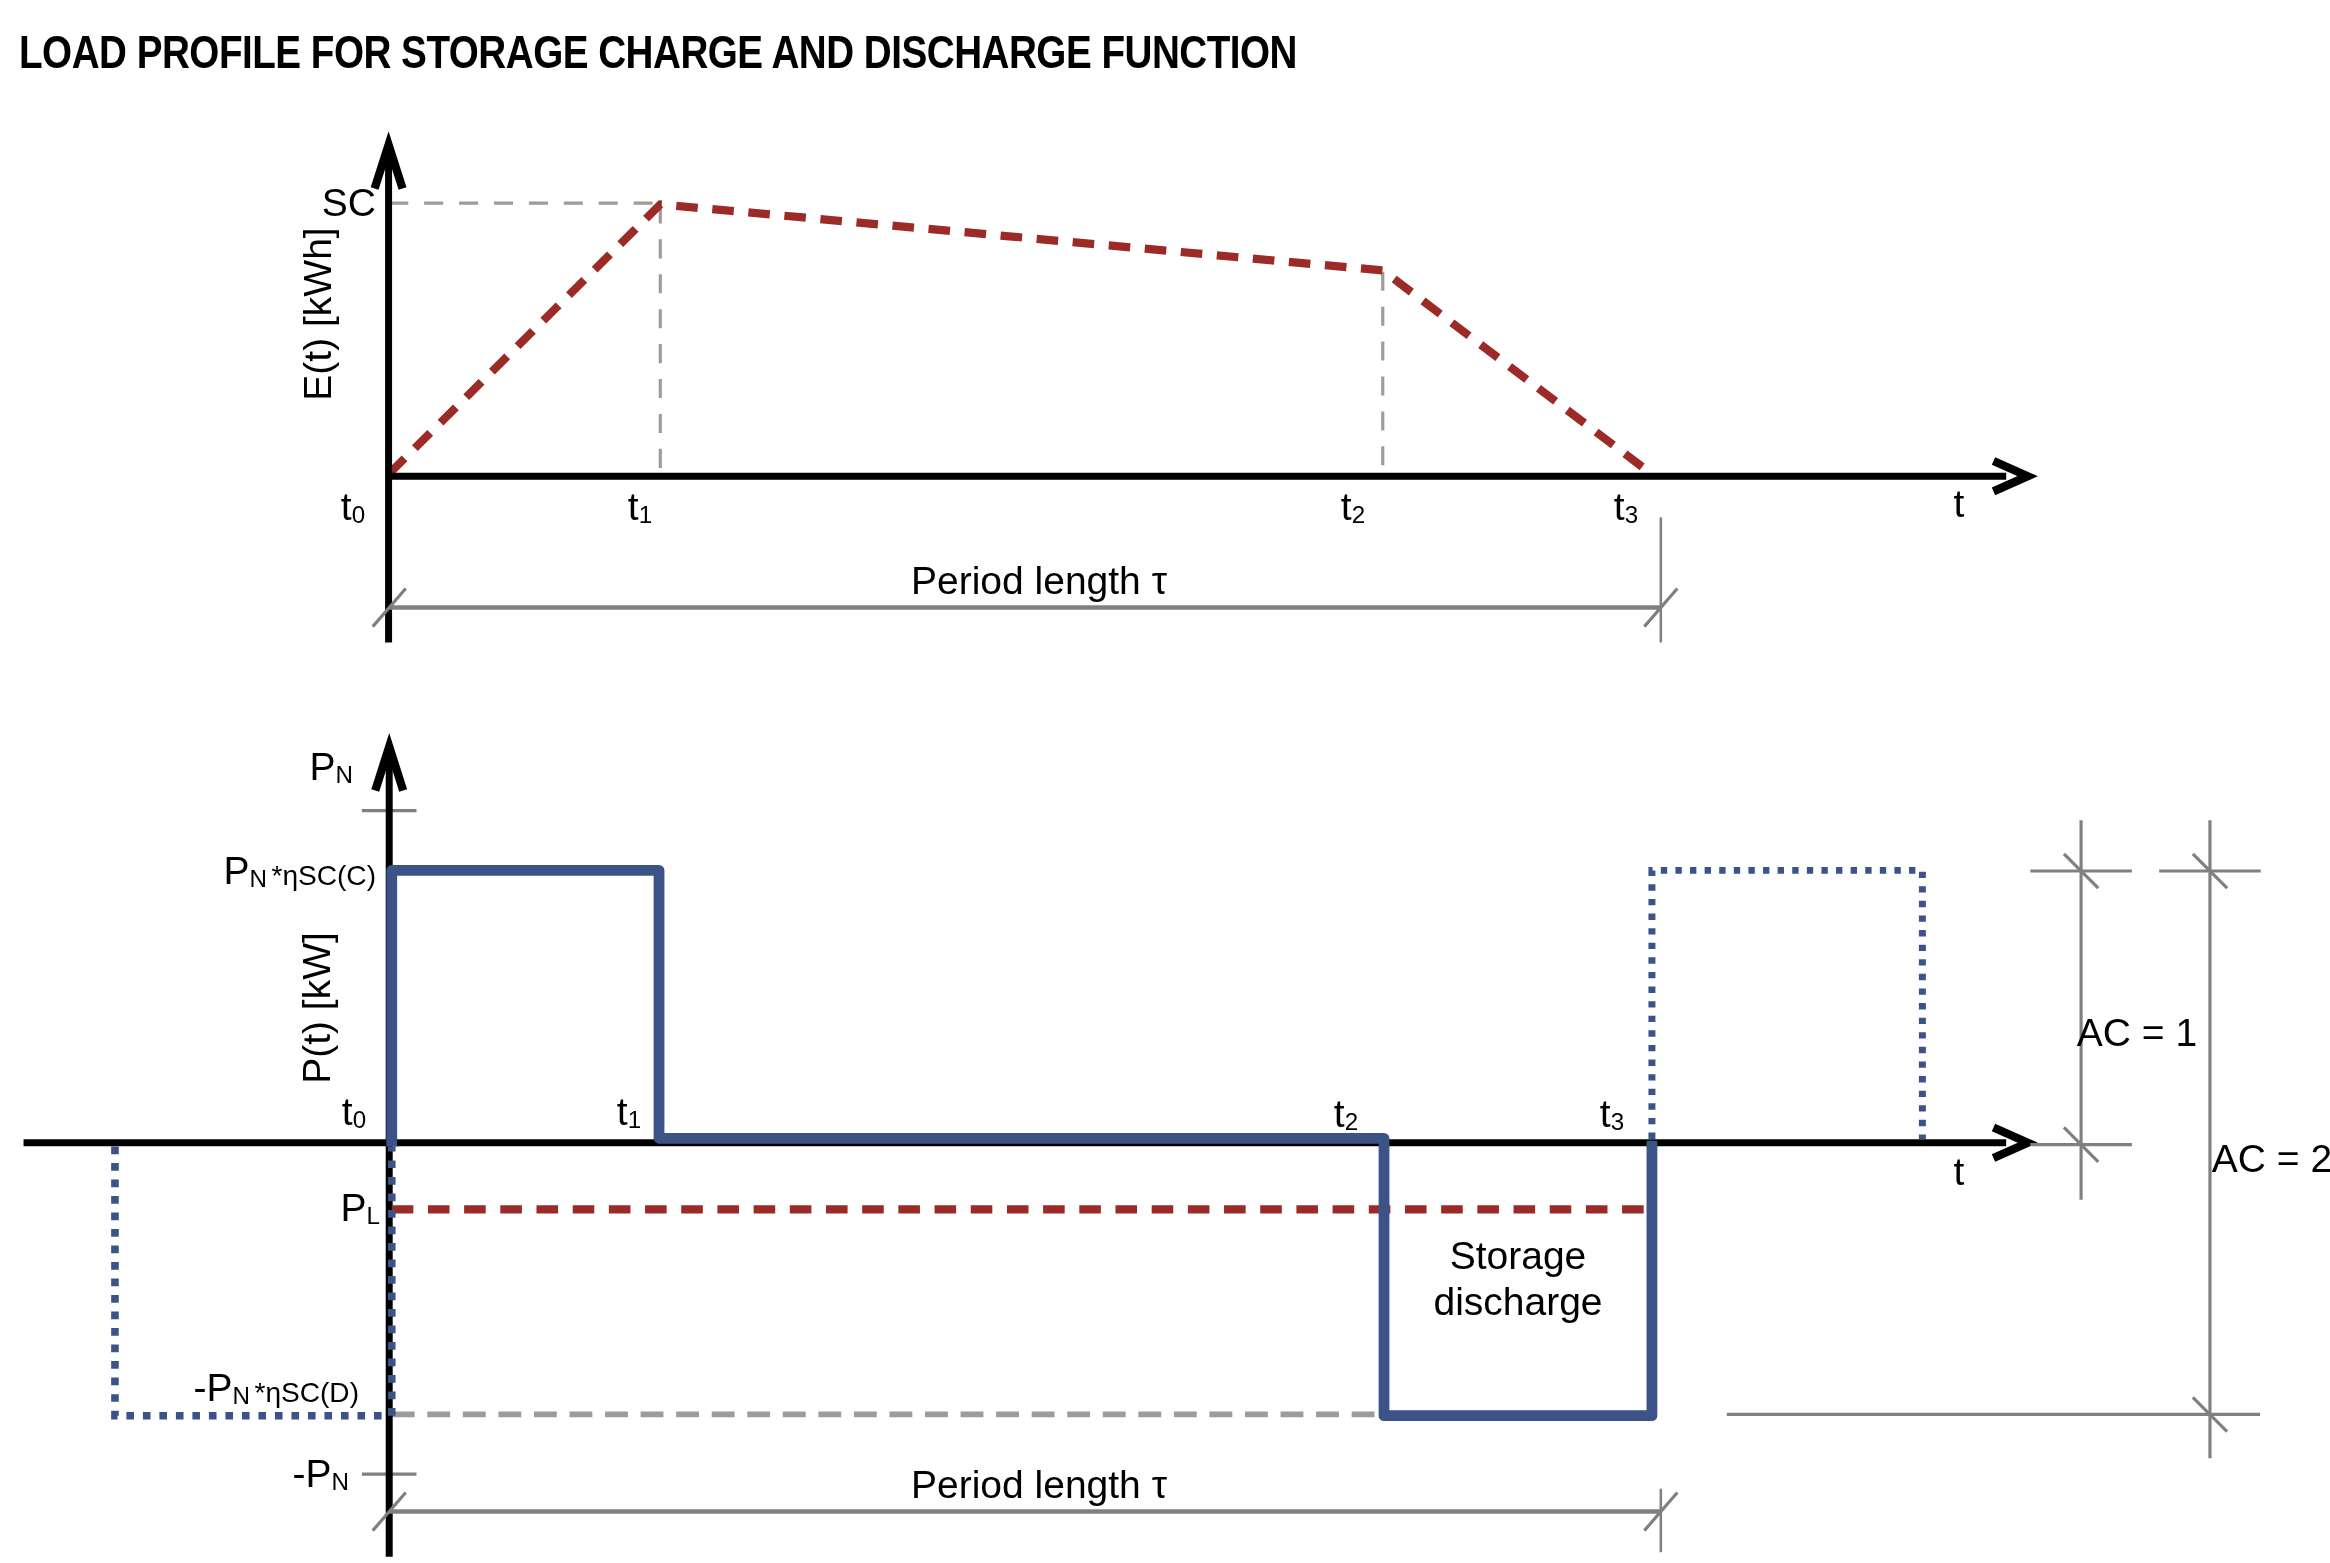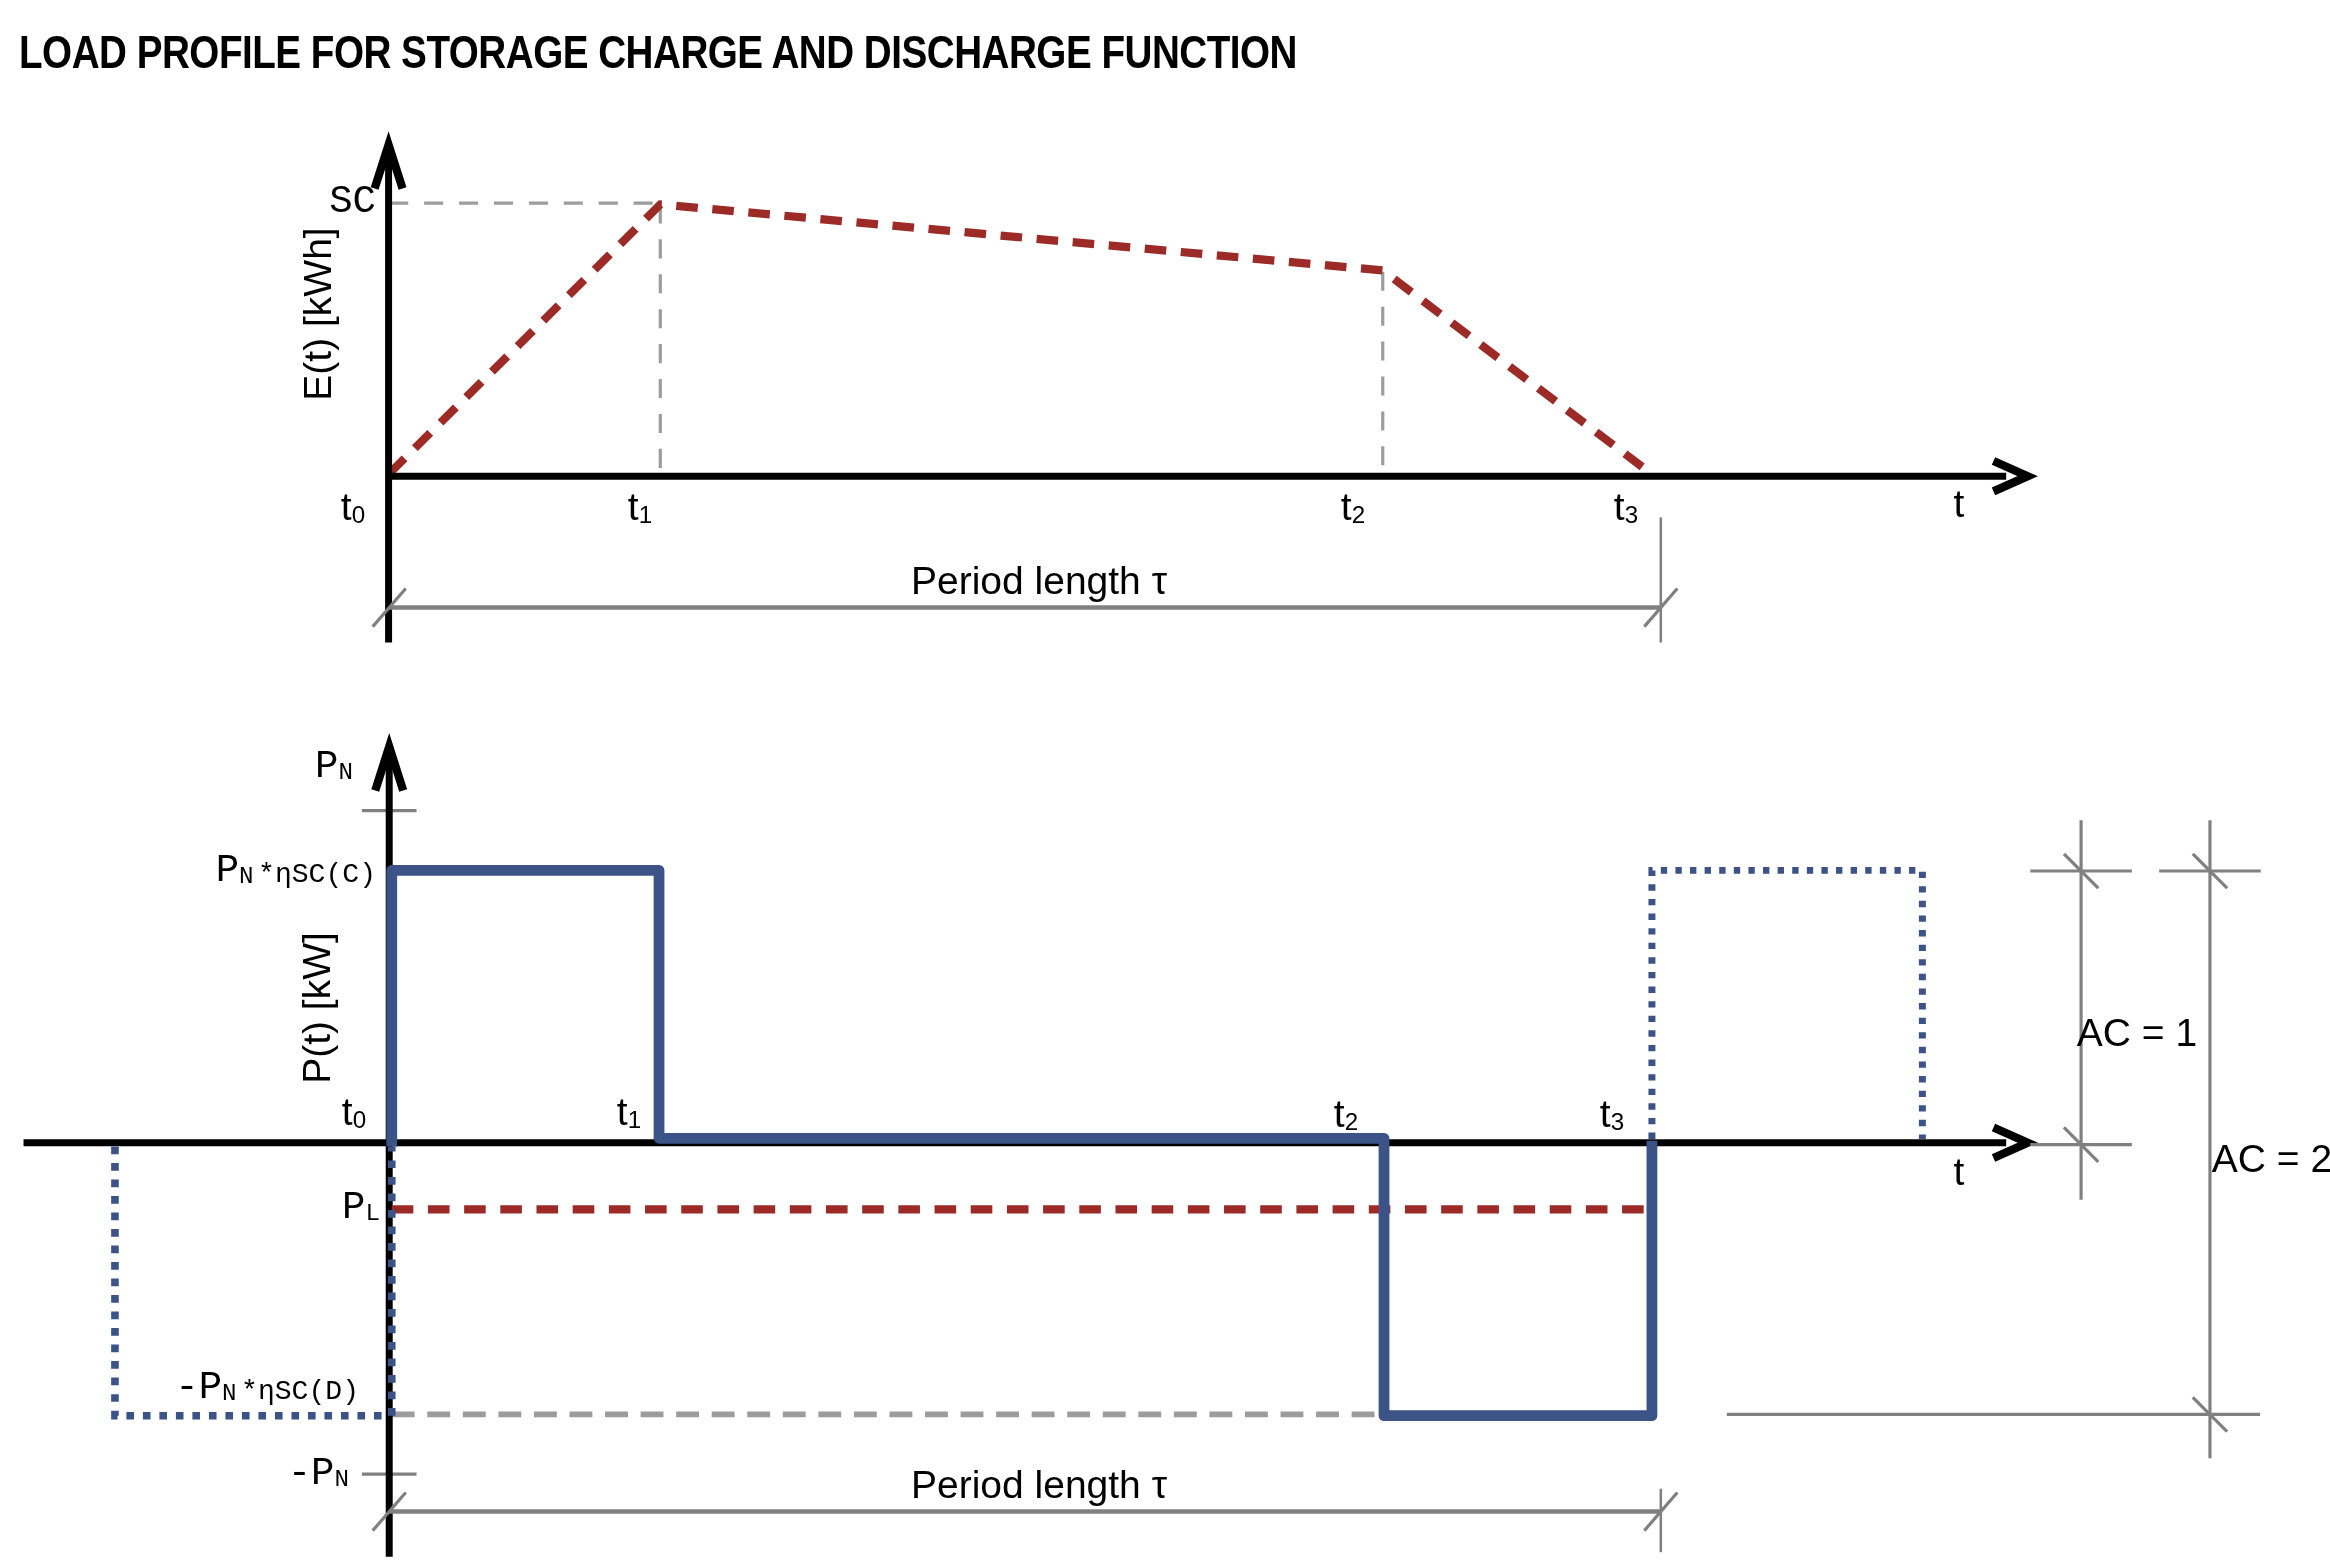--- a/index.html
+++ b/index.html
@@ -1,21 +1,21 @@
 <!DOCTYPE html>
 <html style="font-size:10.2px"><head>
 <meta charset="utf-8">
 <style>
   html,body{margin:0;padding:0;background:#ffffff;}
   #root{position:relative;width:2330px;height:1563px;background:#ffffff;overflow:hidden;
         font-family:"Liberation Sans", sans-serif;color:#000;}
   svg{position:absolute;left:0;top:0;}
   .lbl{position:absolute;font-size:39px;line-height:1;white-space:nowrap;color:#000;}
   .cc{transform:translate(-50%,-50%);}          
-  .rc{transform:translate(-100%,-50%);font-family:Liberation Mono, monospace;}         
+  .rc{transform:translate(-100%,-50%);}         
   .rot{transform:translate(-50%,-50%) rotate(-90deg);}
   .lbl sub{font-size:0.62em;vertical-align:-0.12em;letter-spacing:0;}
   .lvl-suffix{font-size:0.72em;margin-left:0.16em;vertical-align:-0.03em;}
   .region{width:216px;white-space:normal;text-align:center;line-height:1.18;}
   #title{position:absolute;left:19px;top:25.4px;font-size:46px;font-weight:600;letter-spacing:-0.6px;
          transform:scaleX(0.84);transform-origin:left top;white-space:nowrap;}
 </style>
 </head>
 <body>
 
@@ -130,20 +130,23 @@
   <div class="lbl rc" style="left:380px;top:1208px;">
     <span>P</span><sub>L</sub>
   </div>
   <div class="lbl rc" style="left:359px;top:1388px;">
     <span>-P</span><sub>N</sub><span class="lvl-suffix">*ηSC(D)</span>
   </div>
   <div class="lbl rc" style="left:349px;top:1474px;">
     <span>-P</span><sub>N</sub>
   </div>
 
+  <div class="lbl cc region" style="left:1518px;top:1279px;">
+    <span>Storage discharge</span>
+  </div>
 
   <div class="lbl cc" style="left:2137px;top:1032px;text-align:right;">
     <span>AC = 1</span>
   </div>
   <div class="lbl cc" style="left:2272px;top:1158px;">
     <span>AC = 2</span>
   </div>
 
   <div class="lbl cc" style="left:1039px;top:1484px;">
     <span>Period length τ</span>

